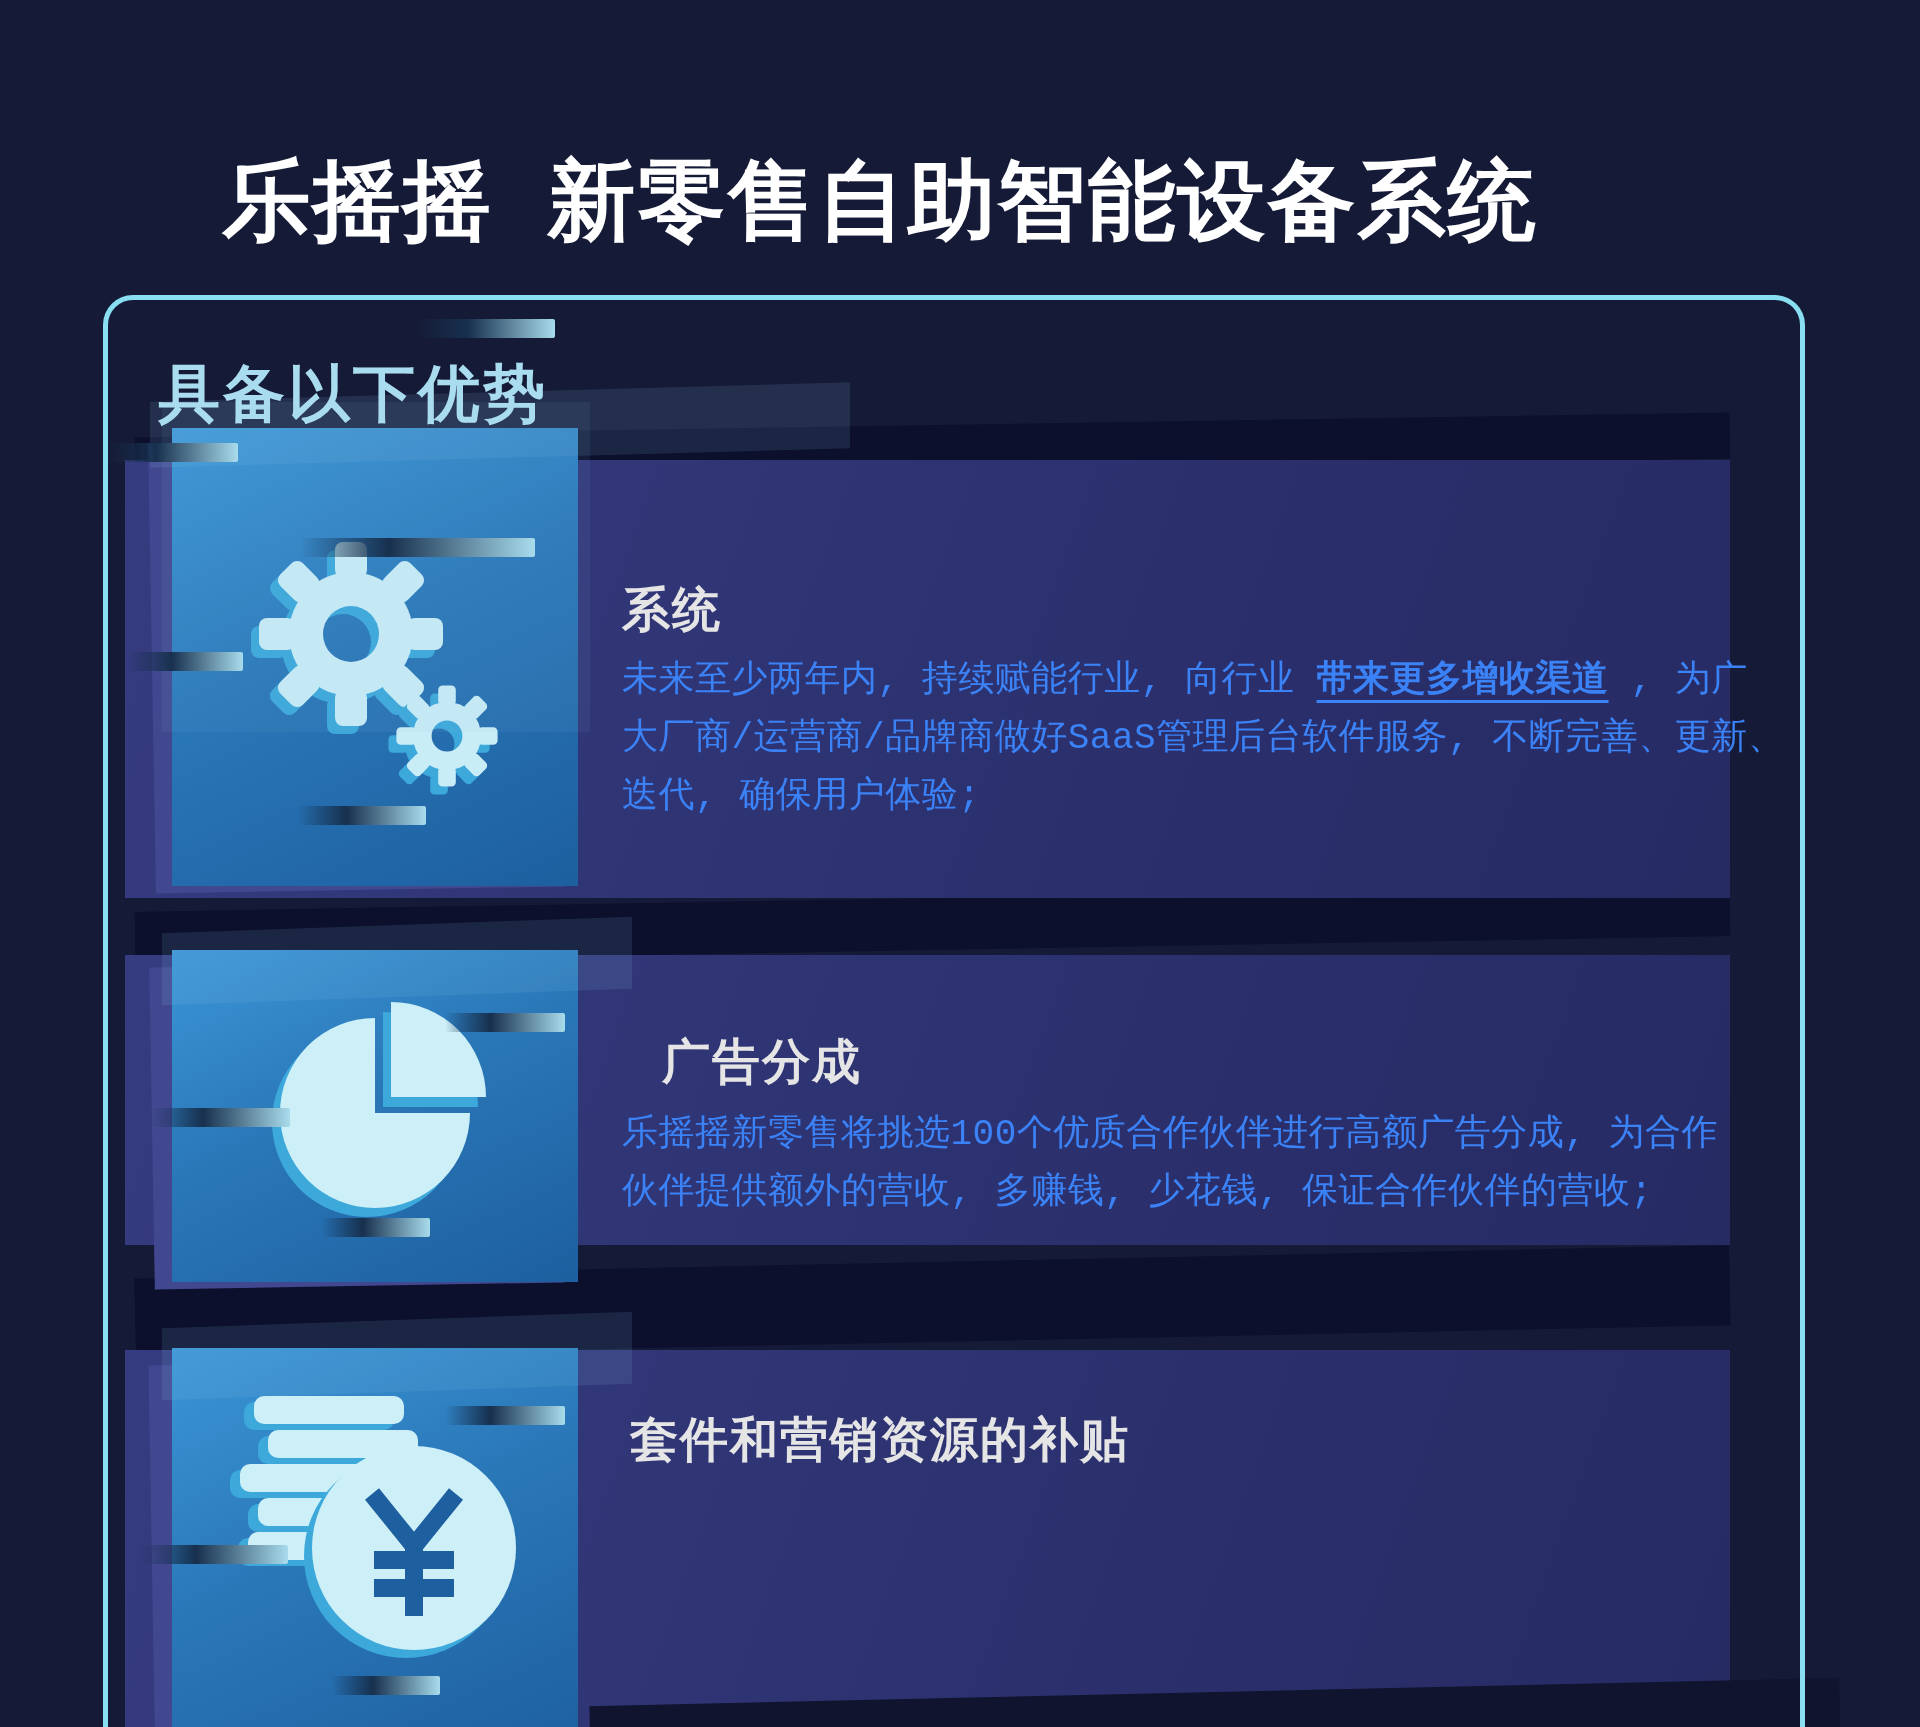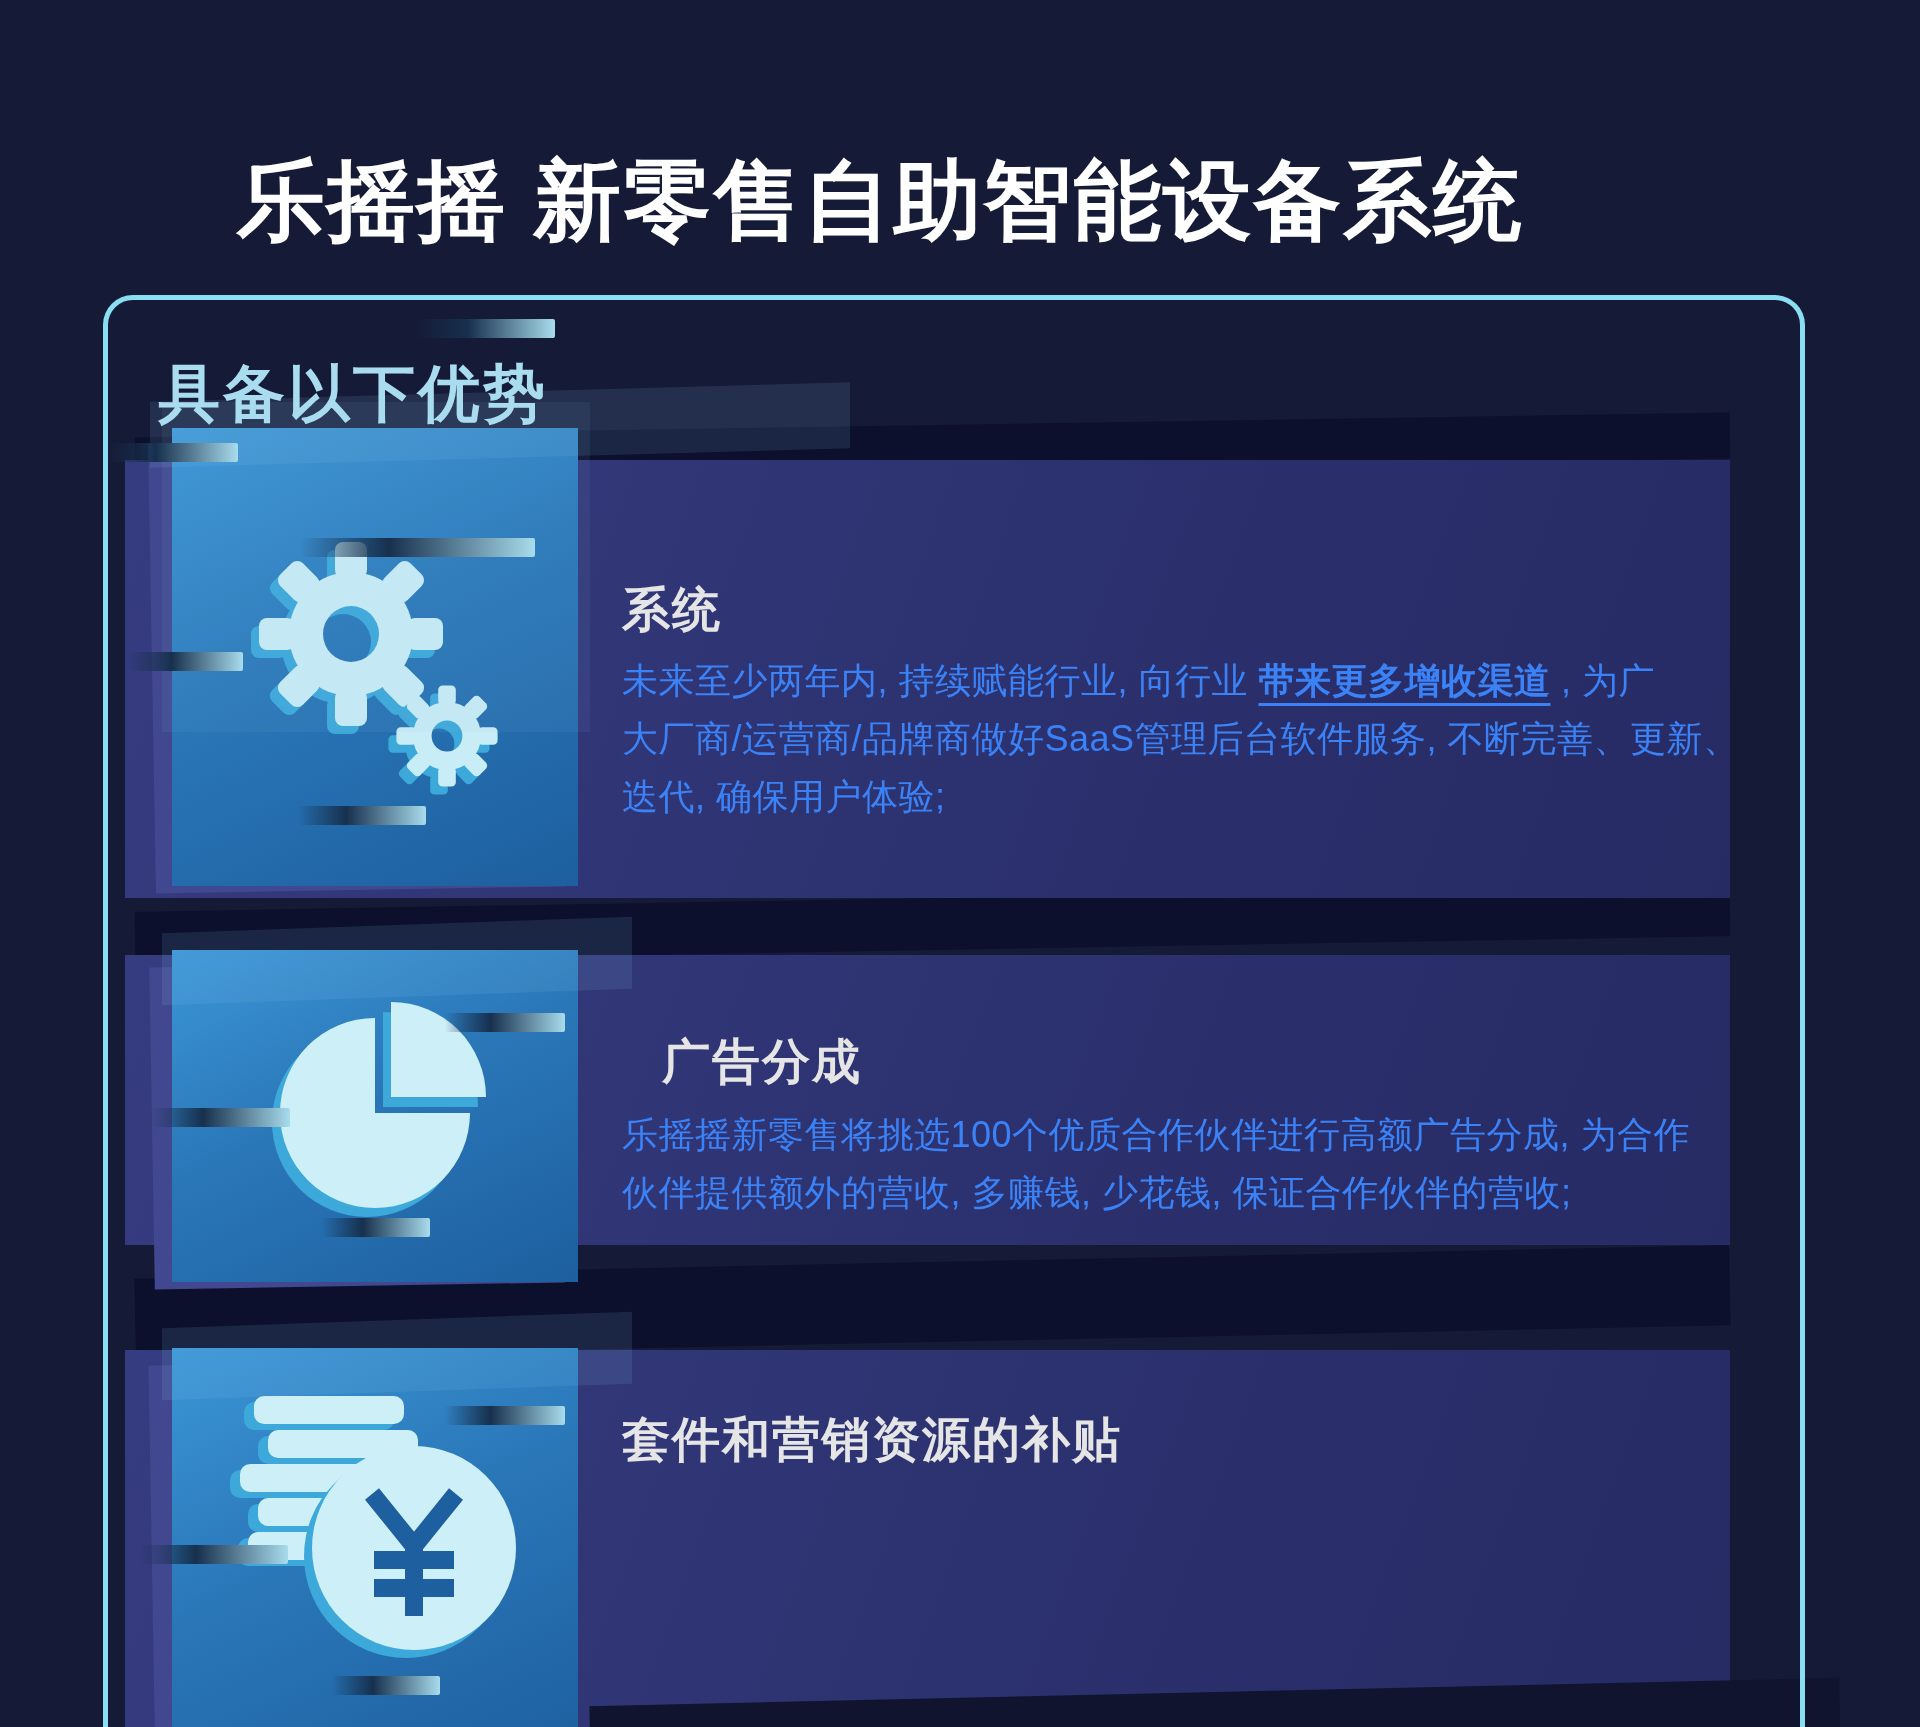--- a/index.html
+++ b/index.html
@@ -1,19 +1,19 @@
 <!DOCTYPE html>
 <html><head>
 <meta charset="utf-8">
 <style>
   html,body{margin:0;padding:0;background:#151a36;}
   #canvas{
     position:relative;width:1920px;height:1727px;overflow:hidden;
     background:#151a36;
-    font-family:Liberation Sans, sans-serif;
+    font-family:Liberation Mono, monospace;
   }
   .page-title{
     position:absolute;left:30px;top:142px;width:1700px;text-align:center;
     font-size:88px;font-weight:900;color:#ffffff;letter-spacing:2px;white-space:nowrap;
   }
   .panel{
     position:absolute;left:103px;top:295px;width:1692px;height:1520px;
     border:5px solid #89dff1;border-radius:30px;z-index:60;pointer-events:none;
   }
   .section-header{
@@ -65,21 +65,21 @@
   .c2-icon-back{top:964px;height:322px;}
   .c2-icon-box{top:950px;height:332px;}
   .c2-title{top:1030px;margin-left:40px;}
   .c2-text{top:1106px;}
   
   .c3-wedge{left:135px;top:1262px;width:1595px;height:80px;transform:rotate(-1.2deg);}
   .c3-body{top:1350px;height:420px;}
   .c3-ghost-band{left:162px;top:1320px;width:470px;height:72px;transform:skewY(-2deg);}
   .c3-icon-back{top:1362px;height:410px;}
   .c3-icon-box{top:1348px;height:420px;}
-  .c3-title{top:1408px;}
+  .c3-title{top:1408px;margin-left:8px;}
   .c3-text{top:1485px;}
   .bottom-wedge{left:590px;top:1692px;width:1250px;height:70px;transform:rotate(-1.3deg);background:#10142e;z-index:12;}
 </style>
 </head>
 <body>
 
 <div id="canvas">
 
   <div class="page-title">乐摇摇 新零售自助智能设备系统</div>
 

